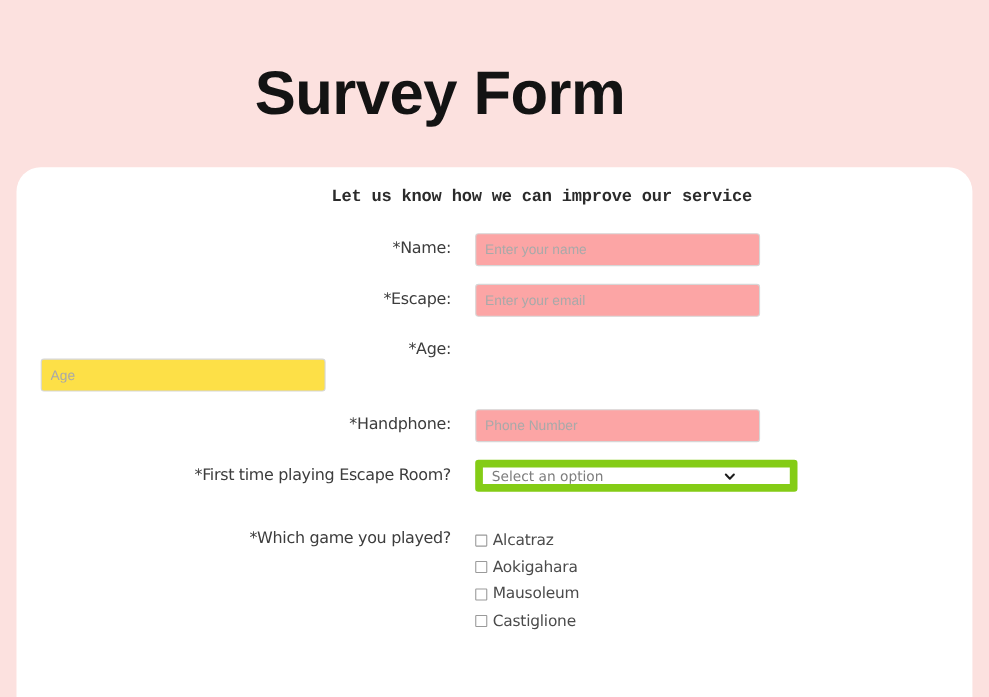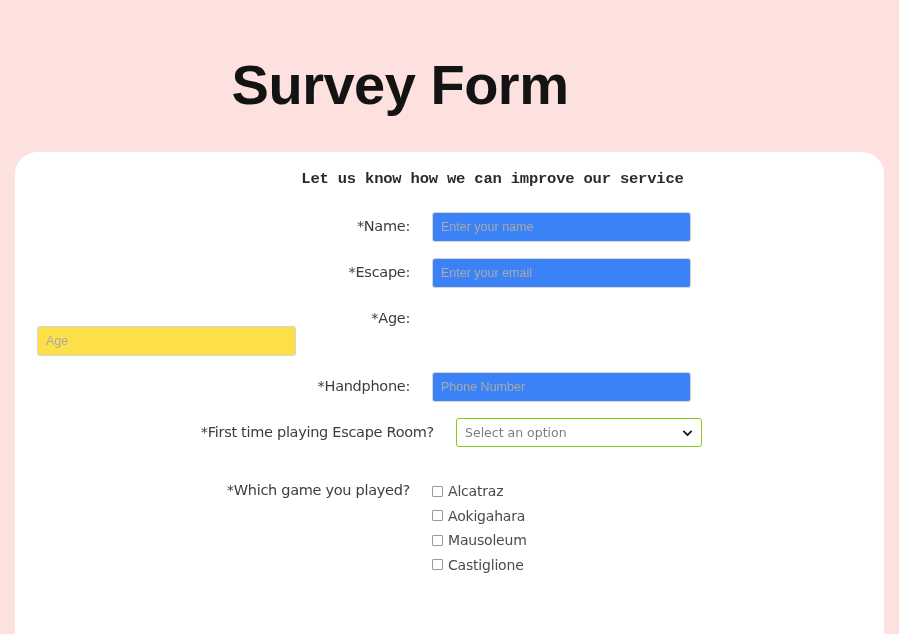--- a/index.html
+++ b/index.html
@@ -96,41 +96,41 @@
   .text-input {
     box-sizing: border-box;
     width: 259px;
     height: 30px;
     border: 1px solid #d6d6d6;
     border-radius: 3px;
     padding: 0 8px;
     font-family: "Liberation Sans", sans-serif;
     font-size: 12.5px;
     color: #3a3a3a;
-    background: #3b82f6;
+    background: #fca5a5;
     outline: none;
   }
   .text-input.tinted {
     background: #fde047;
   }
   .text-input::placeholder {
     color: #a9a9a9;
     opacity: 1;
   }
 
   .select-wrap {
     position: relative;
     width: 246px;
     height: 29px;
   }
   .select-input {
     box-sizing: border-box;
-    width: 246px;
+    width: 293px;
     height: 29px;
-    border: 1px solid #84cc16;
+    border: 7px solid #84cc16;
     border-radius: 3px;
     padding: 0 24px 0 8px;
     font-family: "DejaVu Sans", sans-serif;
     font-size: 12.5px;
     color: #7d7d7d;
     background: #ffffff;
     -webkit-appearance: none;
     -moz-appearance: none;
     appearance: none;
     outline: none;
@@ -179,21 +179,21 @@
   .row-email    { margin-top: 16px; }
   .row-age      { margin-top: 16px; flex-direction: column; }
   .row-phone    { margin-top: 16px; }
   .row-first    { margin-top: 16px; }
   .row-games    { margin-top: 32px; }
 
   .row-name .form-label,
   .row-email .form-label,
   .row-age .form-label,
   .row-phone .form-label { padding-top: 6px; }
-  .row-first .form-label { padding-top: 6px; padding-left: 24px; }
+  .row-first .form-label { padding-top: 6px; }
   .row-games .form-label { padding-top: 3px; }
 </style>
 </head>
 <body>
 
 <div class="page">
 
   <div class="page-title">Survey Form</div>
 
   <div class="card">

